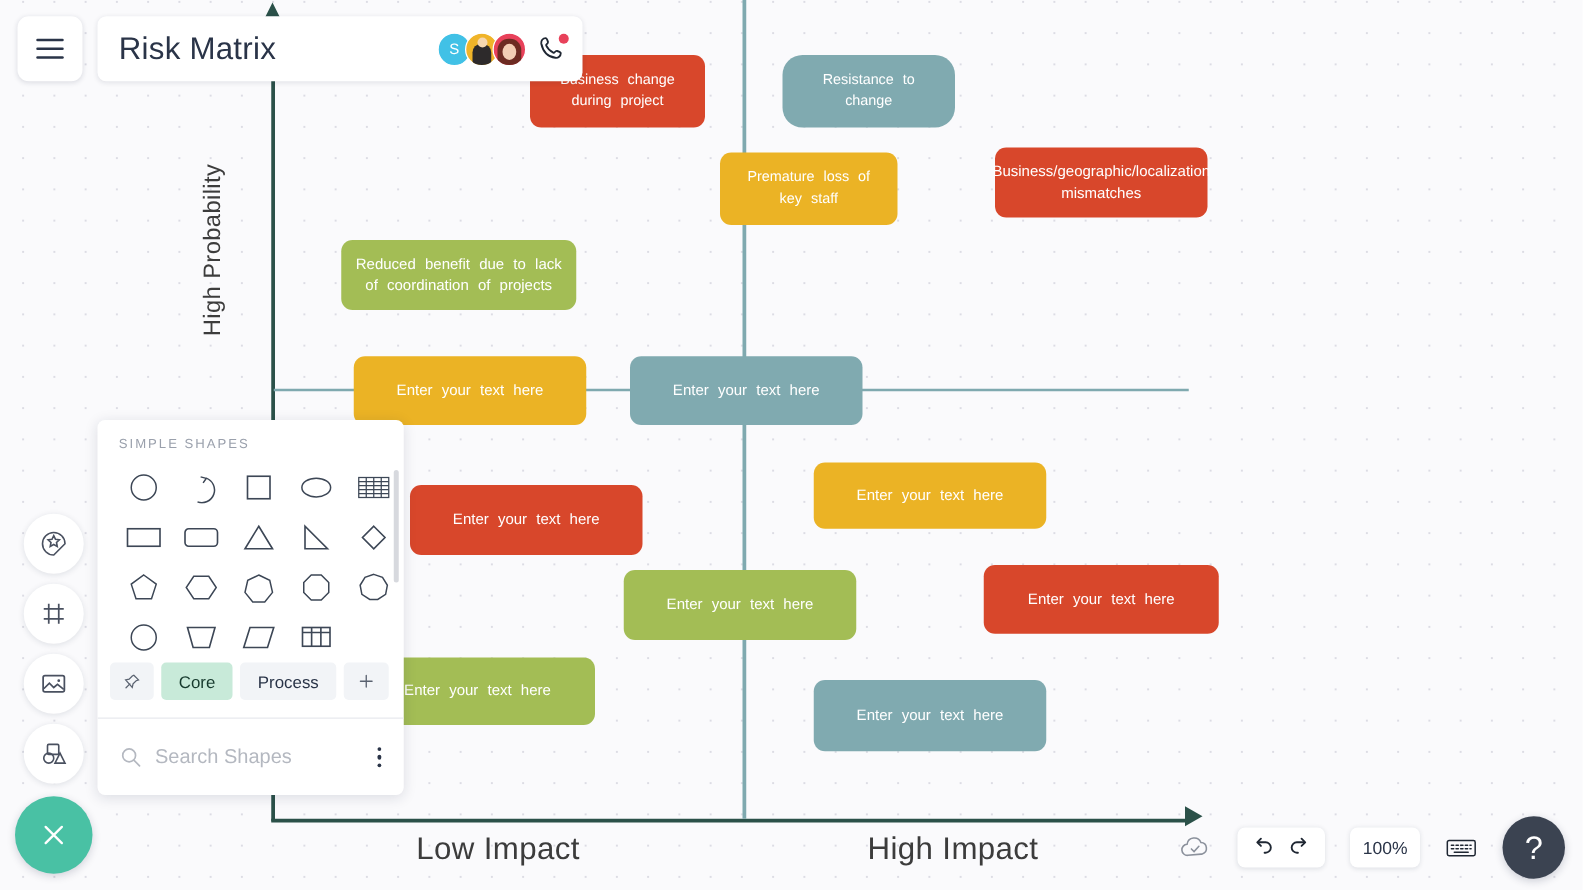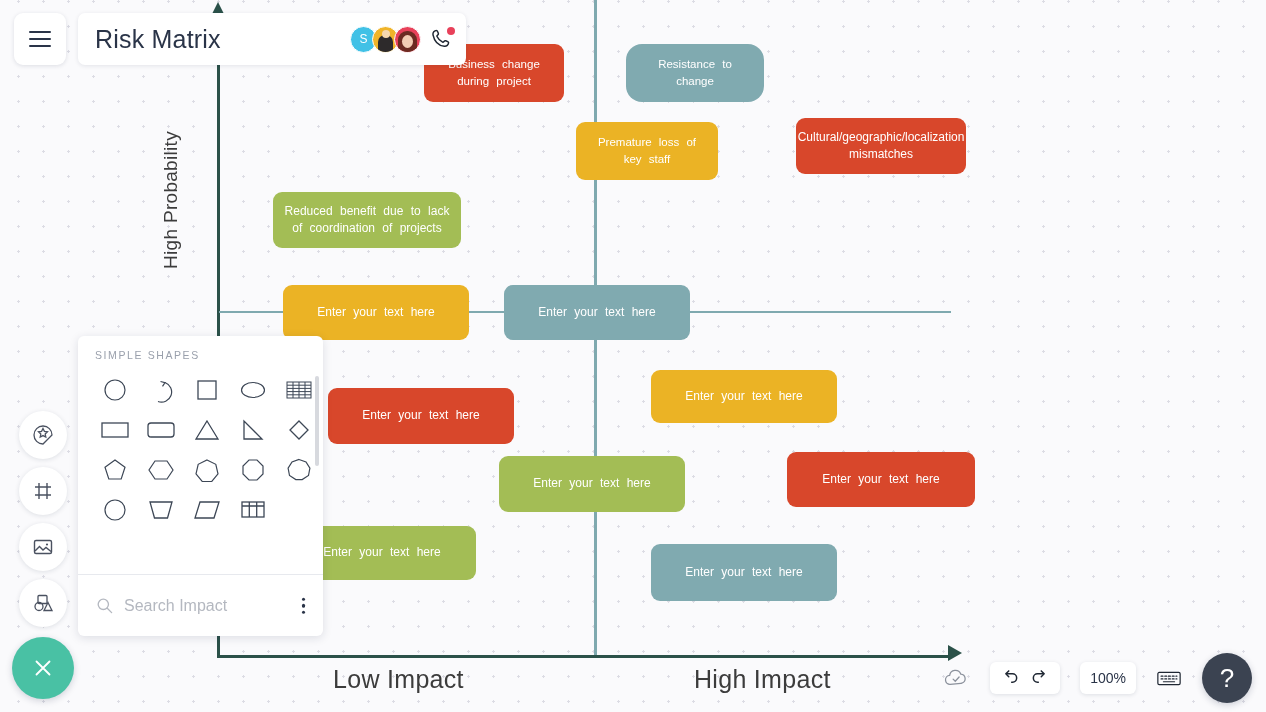--- a/index.html
+++ b/index.html
@@ -329,21 +329,21 @@
       <div class="note" style="left: 424px; top: 44px; width: 140px; height: 58px; background: rgb(216, 71, 43);">
         <span>Business   change during  project</span>
       </div>
       <div class="note" style="left: 626px; top: 44px; width: 138px; height: 58px; background: rgb(128, 170, 176); border-radius: 16px;">
         <span>Resistance       to change</span>
       </div>
       <div class="note" style="left: 576px; top: 122px; width: 142px; height: 58px; background: rgb(235, 179, 37);">
         <span>Premature     loss  of key   staff</span>
       </div>
       <div class="note big" style="left: 796px; top: 118px; width: 170px; height: 56px; background: rgb(216, 71, 43);">
-        <span>Cultural/geographic/localization mismatches</span>
+        <span>Business/geographic/localization mismatches</span>
       </div>
       <div class="note big" style="left: 273px; top: 192px; width: 188px; height: 56px; background: rgb(163, 189, 85);">
         <span>Reduced      benefit    due  to lack of  coordination     of  projects</span>
       </div>
       <div class="note big" style="left: 283px; top: 285px; width: 186px; height: 55px; background: rgb(235, 179, 37);">
         <span>Enter   your   text   here</span>
       </div>
       <div class="note big" style="left: 504px; top: 285px; width: 186px; height: 55px; background: rgb(128, 170, 176);">
         <span>Enter   your   text   here</span>
       </div>
@@ -508,30 +508,49 @@
           </svg>
         </div>
       <div class="shape-cell">
           <svg width="28" height="24" viewBox="0 0 28 24" fill="none" stroke="#3d4756" stroke-width="1.3">
             <rect x="3" y="4" width="22" height="15"></rect>
             <path d="M3 8h22M10.3 4v15M17.7 4v15"></path>
           </svg>
         </div>
     </div>
 
+    <div class="tag-row">
+      <div class="tag icon-tag">
+        <span class="plain-icon">
+          <svg width="15" height="15" viewBox="0 0 24 24" fill="none" stroke="#5a6270" stroke-width="1.6" stroke-linecap="round">
+              <path d="M14.5 3.5l6 6-3 1-4 4-1 4.5L4 9.5 8.5 8.5l4-4z"></path>
+              <path d="M9.5 14.5L4.5 19.5"></path>
+            </svg>
+        </span>
+      </div>
+      <div class="tag active">Core</div>
+      <div class="tag">Process</div>
+      <div class="tag icon-tag">
+        <span class="plain-icon">
+          <svg width="16" height="16" viewBox="0 0 24 24" fill="none" stroke="#5a6270" stroke-width="1.6" stroke-linecap="round">
+              <path d="M12 5v14M5 12h14"></path>
+            </svg>
+        </span>
+      </div>
+    </div>
 
     <div class="panel-divider"></div>
     <div class="search-row">
       <span class="plain-icon" style="margin-left:17px">
         <svg width="19" height="19" viewBox="0 0 24 24" fill="none" stroke="#b4b8c0" stroke-width="1.7" stroke-linecap="round">
             <circle cx="10.5" cy="10.5" r="6.5"></circle>
             <path d="M15.5 15.5L21 21"></path>
           </svg>
       </span>
-      <span class="search-text">Search Impact</span>
+      <span class="search-text">Search Shapes</span>
       <span class="kebab">
           <i></i>
           <i></i>
           <i></i>
         </span>
     </div>
   </div>
 
   <div class="menu-btn">
     <i></i>

